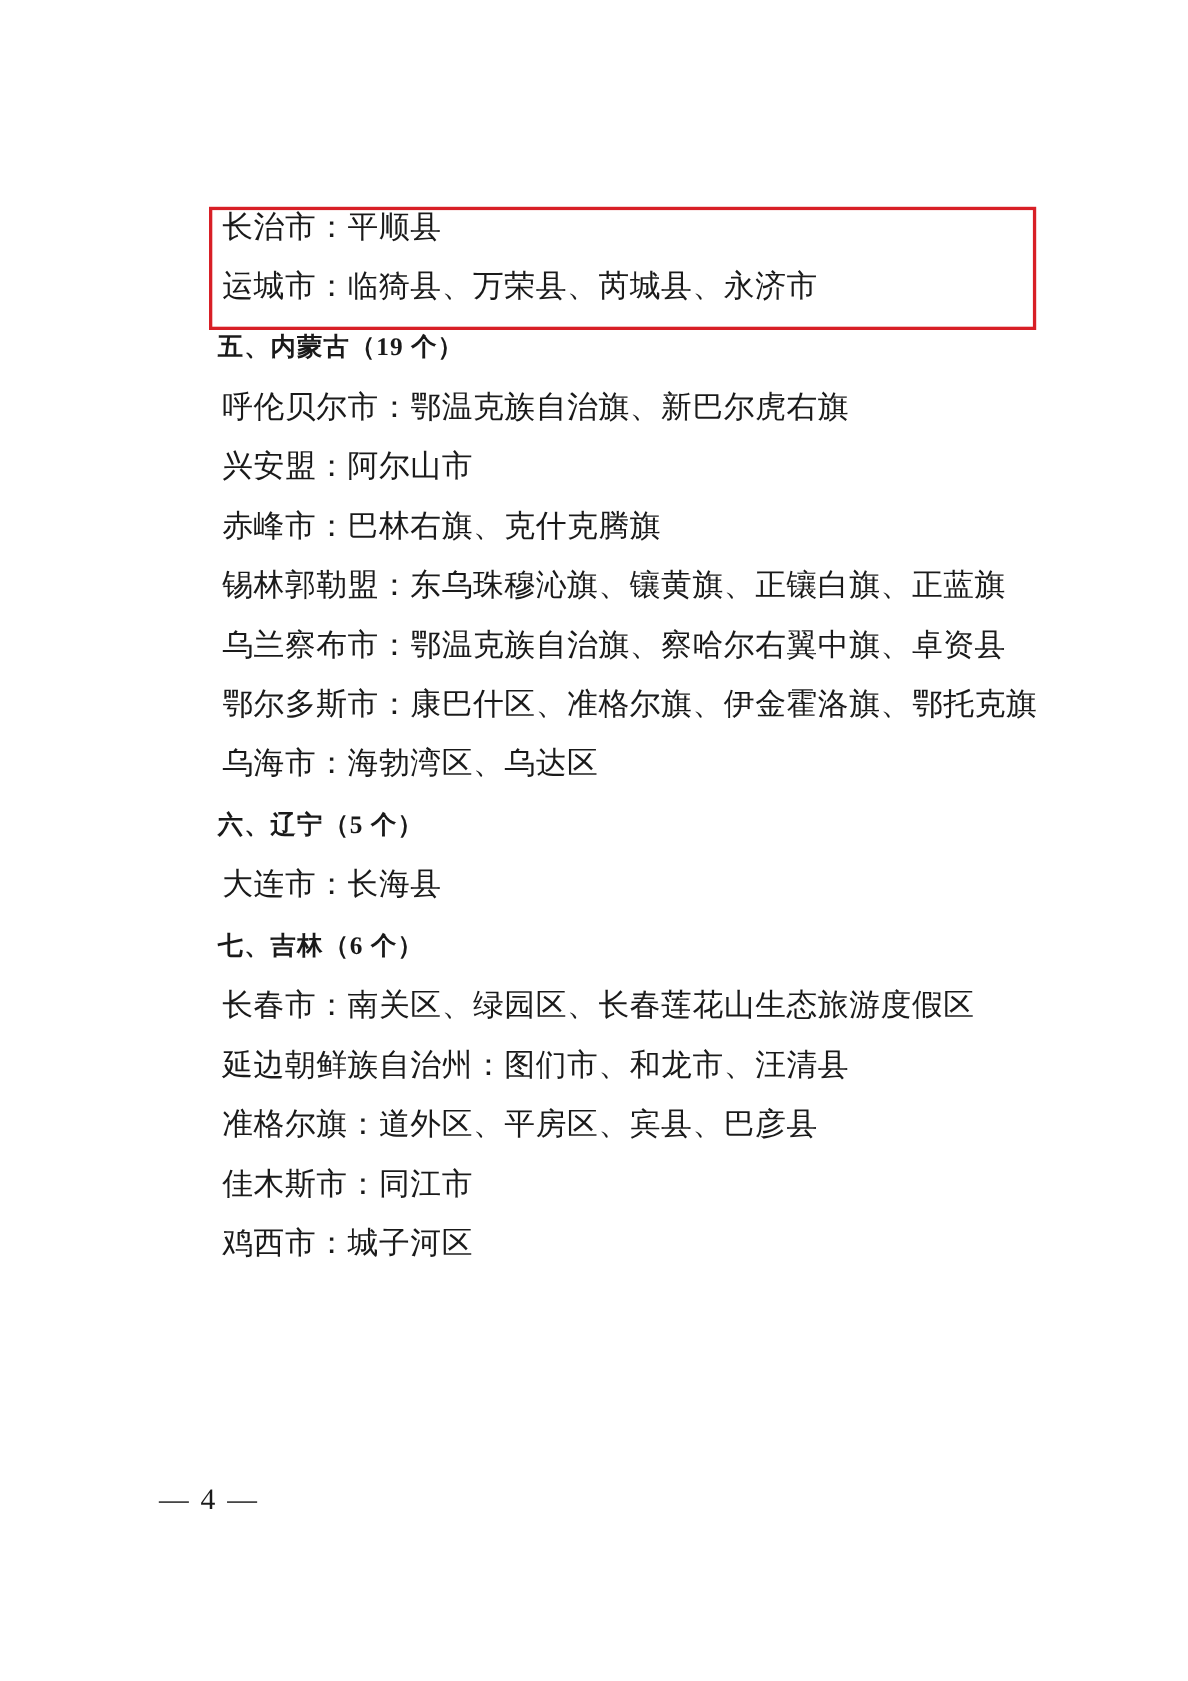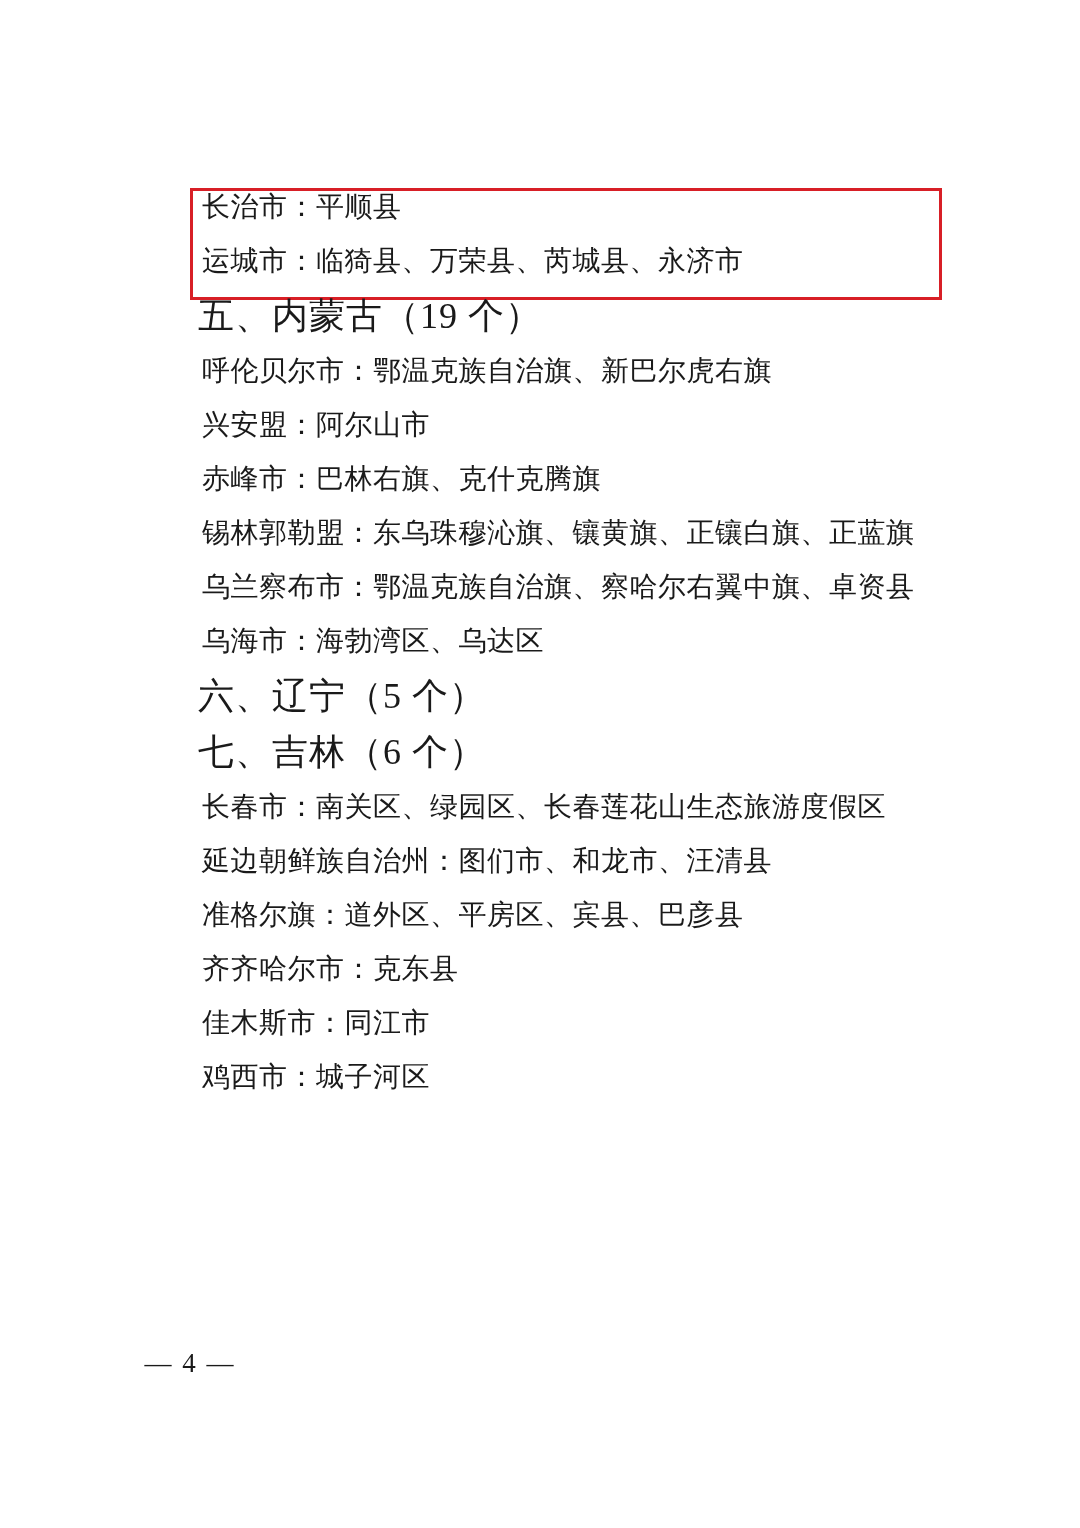--- a/index.html
+++ b/index.html
@@ -45,22 +45,22 @@
     letter-spacing: 0.5px;
     white-space: nowrap;
   }
   .entry {
     padding-left: 62px;
   }
   .entry.in-box {
     padding-left: 62px;
   }
   .heading {
-    font-size: 36px;
-    font-weight: normal;
+    font-size: 23px;
+    font-weight: bold;
     line-height: 56px;
     padding-left: 58px;
     letter-spacing: 1px;
   }
   .footer {
     position: absolute;
     left: 0;
     top: 1348px;
     width: 1080px;
     text-align: center;
@@ -83,30 +83,31 @@
 
     <div class="line entry in-box">长治市：平顺县</div>
     <div class="line entry in-box">运城市：临猗县、万荣县、芮城县、永济市</div>
 
     <div class="heading">五、内蒙古（19 个）</div>
     <div class="line entry">呼伦贝尔市：鄂温克族自治旗、新巴尔虎右旗</div>
     <div class="line entry">兴安盟：阿尔山市</div>
     <div class="line entry">赤峰市：巴林右旗、克什克腾旗</div>
     <div class="line entry">锡林郭勒盟：东乌珠穆沁旗、镶黄旗、正镶白旗、正蓝旗</div>
     <div class="line entry">乌兰察布市：鄂温克族自治旗、察哈尔右翼中旗、卓资县</div>
+    <div class="line entry">鄂尔多斯市：康巴什区、准格尔旗、伊金霍洛旗、鄂托克旗</div>
     <div class="line entry">乌海市：海勃湾区、乌达区</div>
 
     <div class="heading">六、辽宁（5 个）</div>
+    <div class="line entry">大连市：长海县</div>
 
     <div class="heading">七、吉林（6 个）</div>
     <div class="line entry">长春市：南关区、绿园区、长春莲花山生态旅游度假区</div>
     <div class="line entry">延边朝鲜族自治州：图们市、和龙市、汪清县</div>
 
     <div class="line entry">准格尔旗：道外区、平房区、宾县、巴彦县</div>
-    <div class="line entry">齐齐哈尔市：克东县</div>
     <div class="line entry">佳木斯市：同江市</div>
     <div class="line entry">鸡西市：城子河区</div>
 
   </div>
 
   <div class="footer">
     <span class="footer-inner">— 4 —</span>
   </div>
 
 </div>

